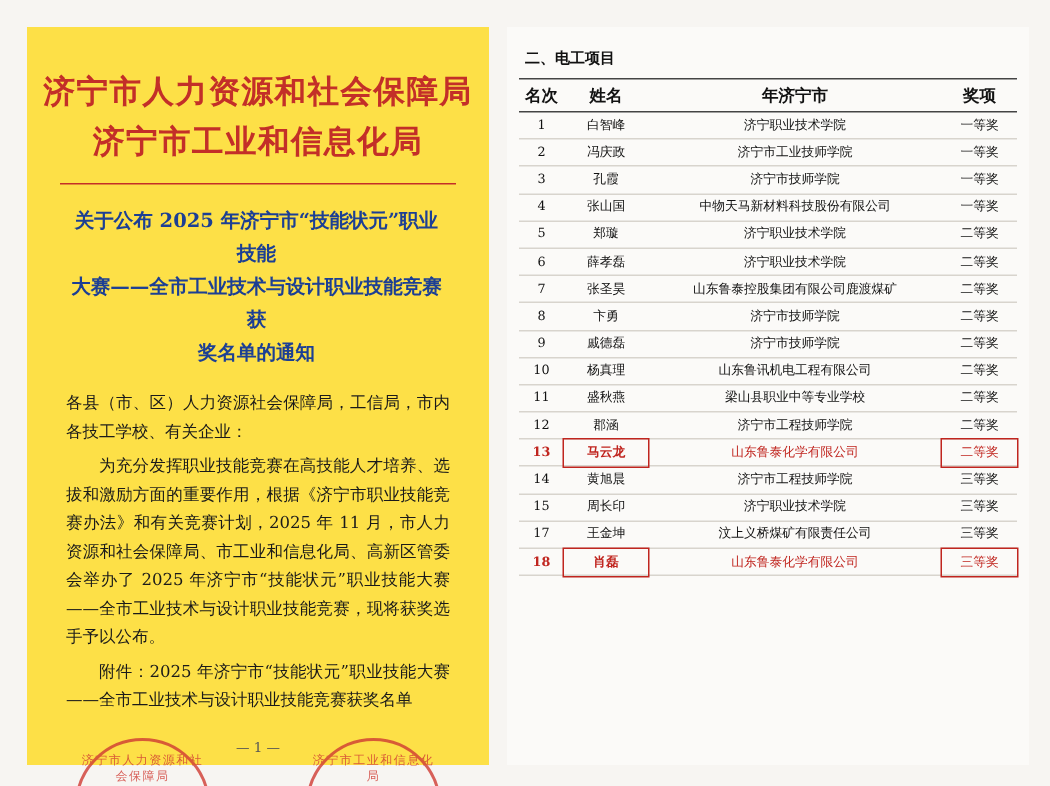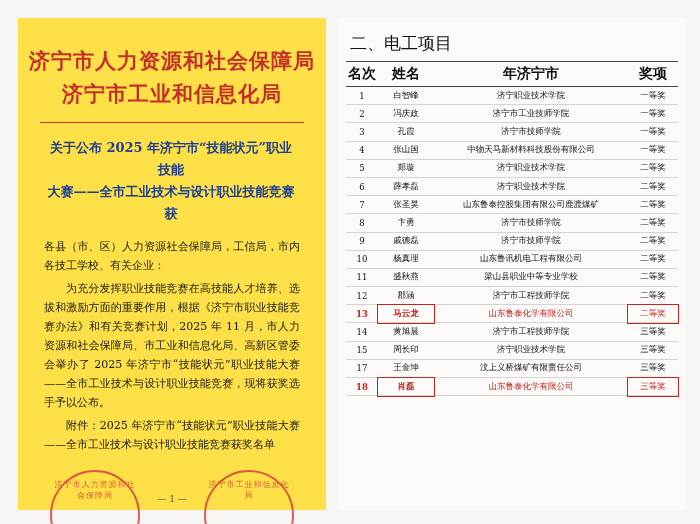--- a/index.html
+++ b/index.html
@@ -84,33 +84,33 @@
 
   
   .right{
     position:absolute;left:338px;top:18px;width:348px;height:492px;
     background:#fbfaf8;
     box-sizing:border-box;
     padding:14px 8px 0 8px;
   }
   .sect-title{
     font-family:"DejaVu Serif","Liberation Serif",serif;
-    font-size:17px;font-weight:normal;color:#111;
+    font-size:10px;font-weight:bold;color:#111;
     margin:0 0 6px 4px;
   }
   table.awards{
     width:100%;
     border-collapse:collapse;
     font-family:"DejaVu Serif","Liberation Serif",serif;
     font-size:8.5px;
     color:#111;
   }
   table.awards th{
     font-weight:bold;
-    font-size:14px;
+    font-size:11px;
     padding:3px 2px;
     border-bottom:1px solid #444;
     border-top:1px solid #444;
     white-space:nowrap;
   }
   table.awards td{
     padding:2.6px 2px;
     text-align:center;
     border-bottom:1px solid #d8d4cd;
     white-space:nowrap;
@@ -136,20 +136,21 @@
     <div class="letterhead">
       <div>济宁市人力资源和社会保障局</div>
       <div>济宁市工业和信息化局</div>
     </div>
 
     <div class="redline"></div>
 
     <div class="doc-title">
       <div>关于公布 2025 年济宁市“技能状元”职业技能</div>
       <div>大赛——全市工业技术与设计职业技能竞赛获</div>
+      <div>奖名单的通知</div>
     </div>
 
     <div class="body-text">
       <p>各县（市、区）人力资源社会保障局，工信局，市内各技工学校、有关企业：</p>
       <p class="indent">为充分发挥职业技能竞赛在高技能人才培养、选拔和激励方面的重要作用，根据《济宁市职业技能竞赛办法》和有关竞赛计划，2025 年 11 月，市人力资源和社会保障局、市工业和信息化局、高新区管委会举办了 2025 年济宁市“技能状元”职业技能大赛——全市工业技术与设计职业技能竞赛，现将获奖选手予以公布。</p>
       <p class="indent">附件：2025 年济宁市“技能状元”职业技能大赛——全市工业技术与设计职业技能竞赛获奖名单</p>
     </div>
 
     <div class="sign-zone">
       <div class="seal left-seal">

